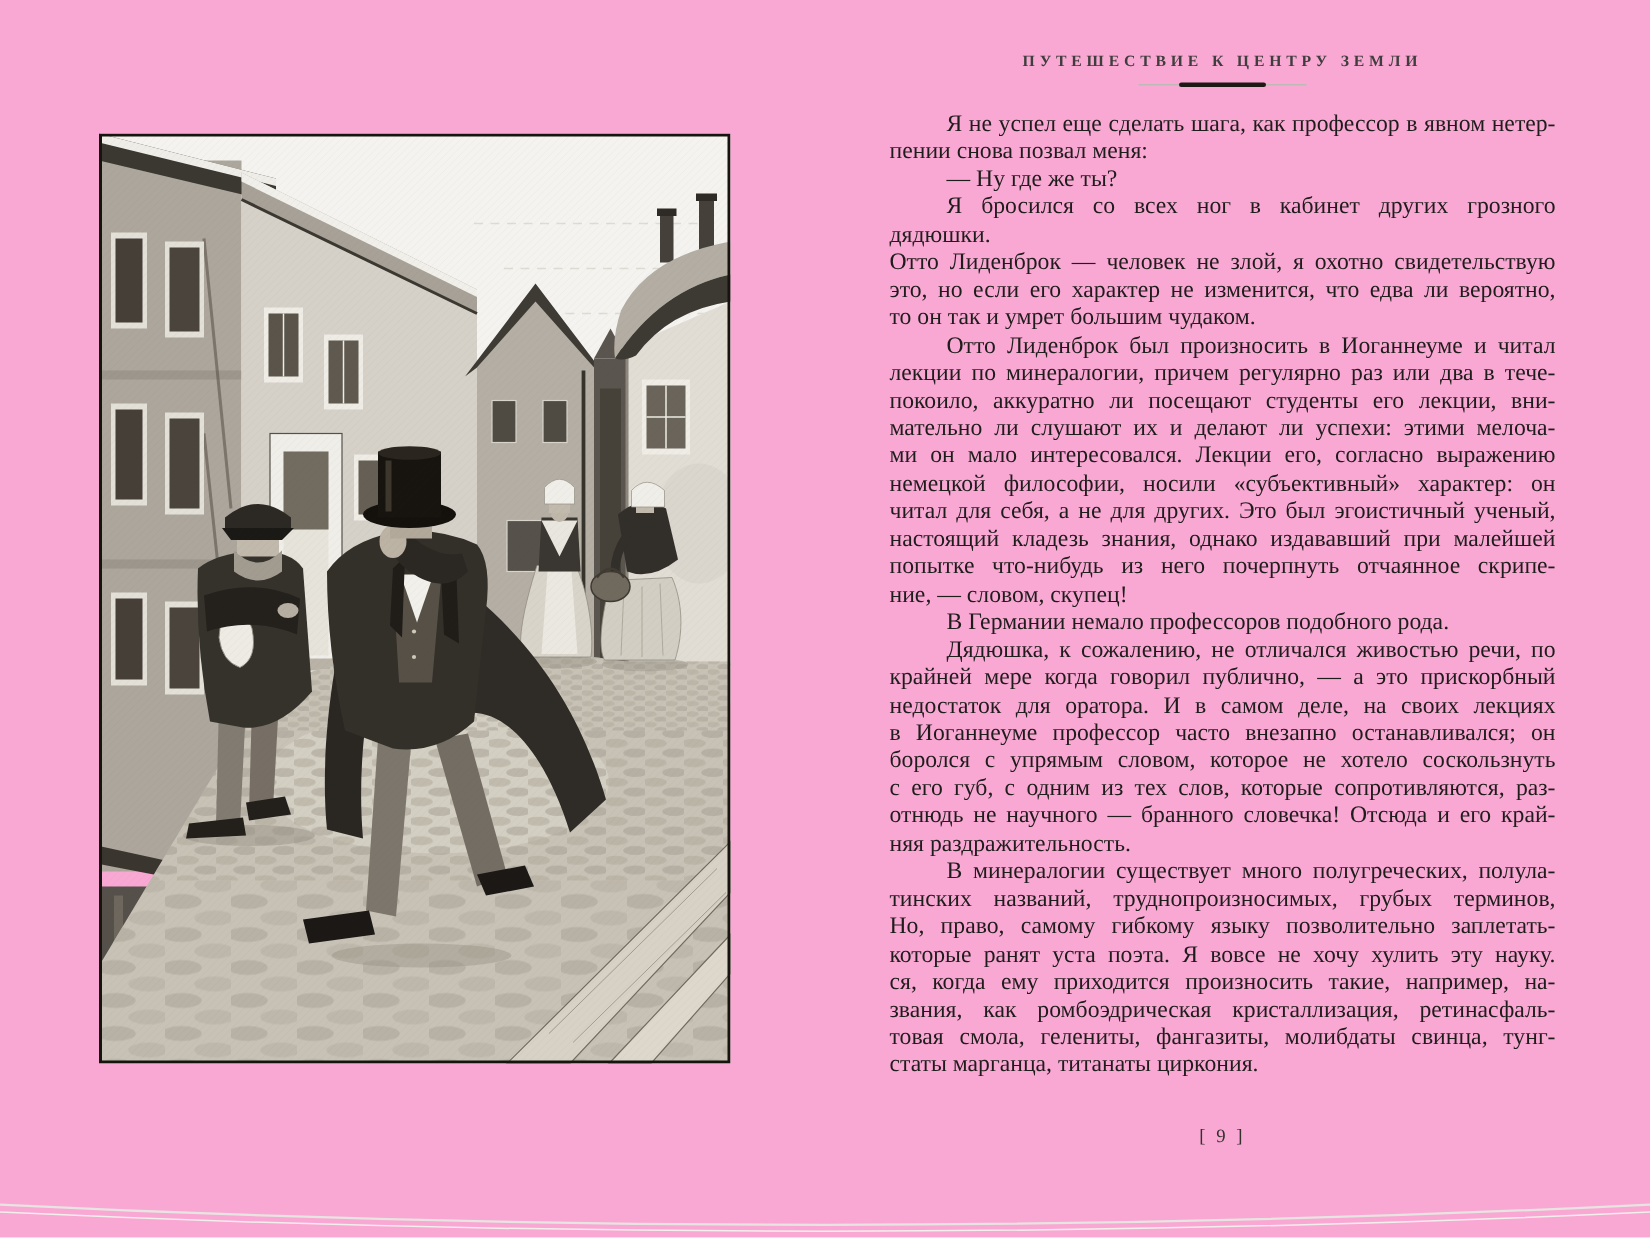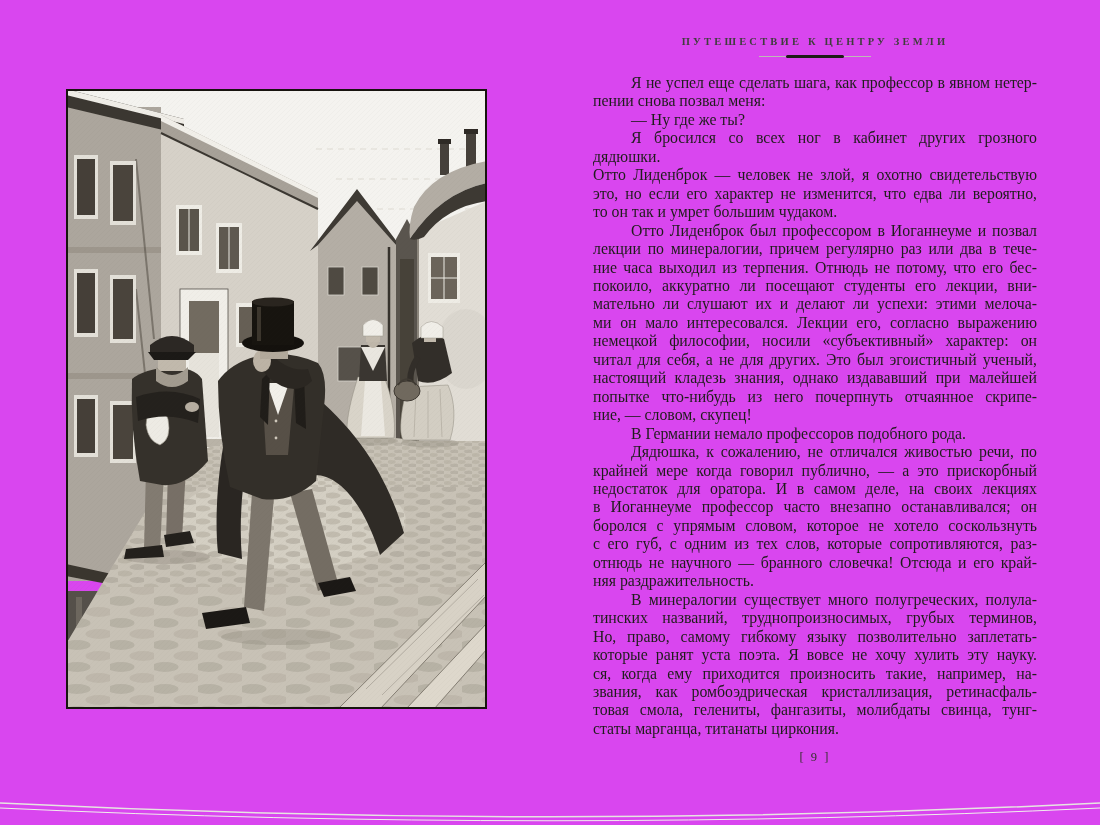--- a/index.html
+++ b/index.html
@@ -1,16 +1,16 @@
 <!DOCTYPE html>
 <html lang="ru"><head>
 <meta charset="utf-8">
 <style>
   html,body{margin:0;padding:0;background:#ffffff;}
-  .spread{position:relative;width:1100px;height:825px;background:#d946ef;overflow:hidden;
+  .spread{position:relative;width:1100px;height:825px;background:#f9a8d4;overflow:hidden;
           font-family:"Liberation Serif", serif;}
   
   .illus{position:absolute;left:66px;top:89px;width:421px;height:620px;}
   .illus svg{display:block;width:421px;height:620px;}
   
   .textcol{position:absolute;left:593px;top:36px;width:444px;}
   .running-head{text-align:center;font-weight:bold;font-size:10.5px;line-height:11px;
                 letter-spacing:3.2px;color:#3f3e3c;}
   .divider{position:relative;height:3px;width:112px;margin:8px auto 0;}
   .divider .thin{position:absolute;left:0;right:0;top:1px;height:1px;background:#bdbab5;}
@@ -245,23 +245,22 @@
         <div class="para">
           <div class="line first last">— Ну где же ты?</div>
         </div>
         <div class="para">
           <div class="line first">Я бросился со всех ног в кабинет других грозного дядюшки.</div>
           <div class="line">Отто Лиденброк — человек не злой, я охотно свидетельствую</div>
           <div class="line">это, но если его характер не изменится, что едва ли вероятно,</div>
           <div class="line last">то он так и умрет большим чудаком.</div>
         </div>
         <div class="para">
-          <div class="line first">Отто Лиденброк был профессором в Иоганнеуме и позвал</div>
+          <div class="line first">Отто Лиденброк был произносить в Иоганнеуме и читал</div>
           <div class="line">лекции по минералогии, причем регулярно раз или два в тече-</div>
-          <div class="line">ние часа выходил из терпения. Отнюдь не потому, что его бес-</div>
           <div class="line">покоило, аккуратно ли посещают студенты его лекции, вни-</div>
           <div class="line">мательно ли слушают их и делают ли успехи: этими мелоча-</div>
           <div class="line">ми он мало интересовался. Лекции его, согласно выражению</div>
           <div class="line">немецкой философии, носили «субъективный» характер: он</div>
           <div class="line">читал для себя, а не для других. Это был эгоистичный ученый,</div>
           <div class="line">настоящий кладезь знания, однако издававший при малейшей</div>
           <div class="line">попытке что-нибудь из него почерпнуть отчаянное скрипе-</div>
           <div class="line last">ние, — словом, скупец!</div>
         </div>
         <div class="para">

